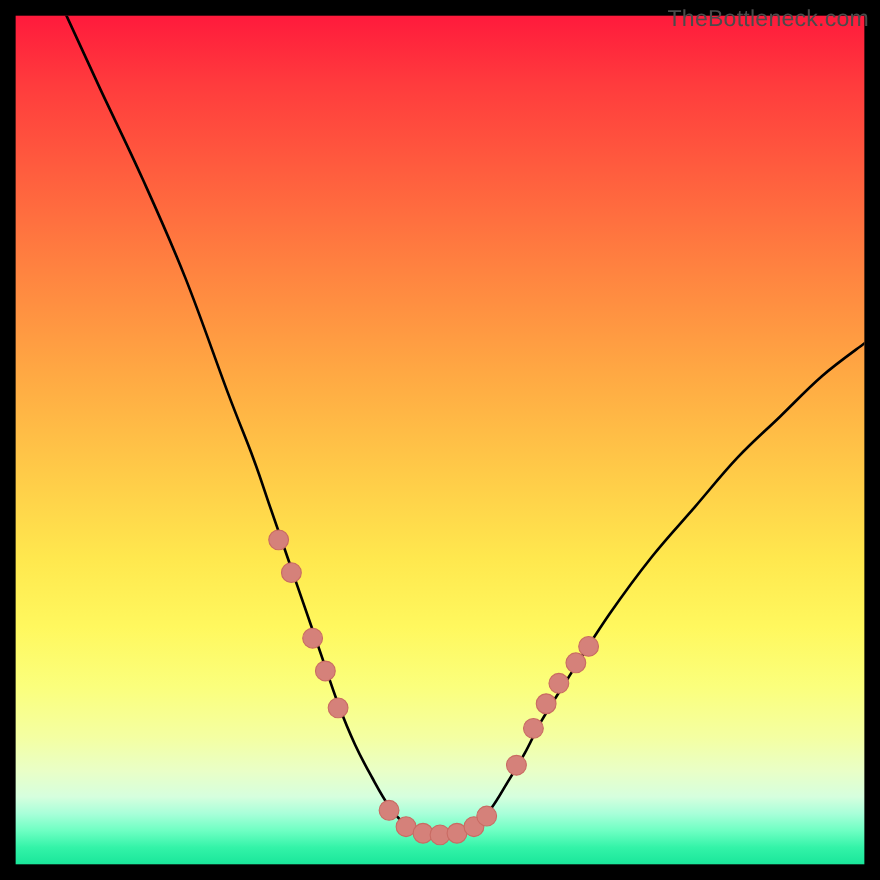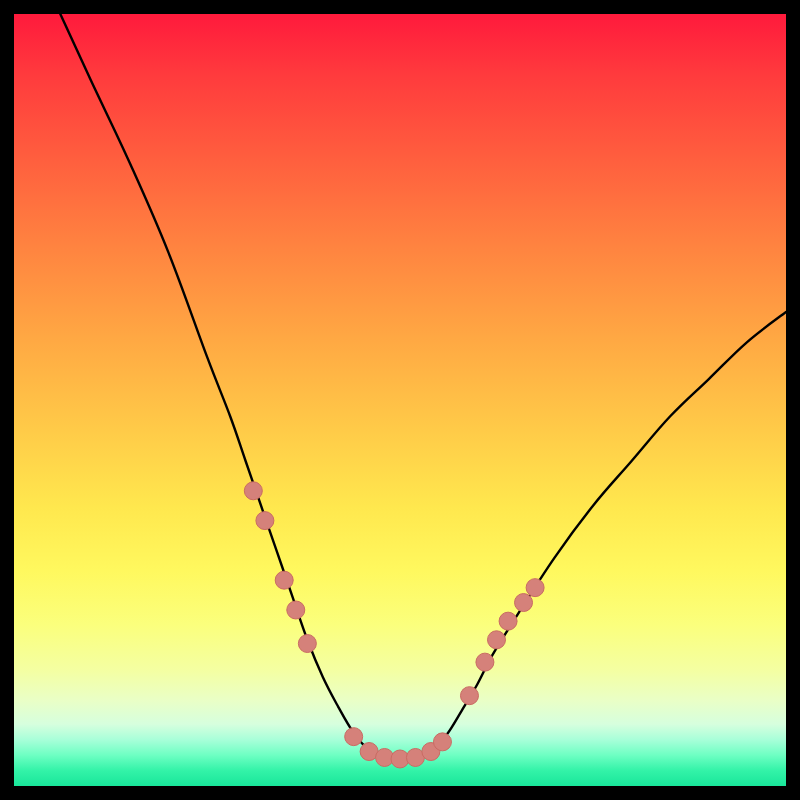--- a/index.html
+++ b/index.html
@@ -86,13 +86,14 @@
           <circle cx="428.46" cy="727.85" r="9" fill="#d5817a" stroke="#c96b63" stroke-width="1"></circle>
           <circle cx="455.48" cy="681.66" r="9" fill="#d5817a" stroke="#c96b63" stroke-width="1"></circle>
           <circle cx="470.92" cy="648.13" r="9" fill="#d5817a" stroke="#c96b63" stroke-width="1"></circle>
           <circle cx="482.50" cy="625.78" r="9" fill="#d5817a" stroke="#c96b63" stroke-width="1"></circle>
           <circle cx="494.08" cy="607.16" r="9" fill="#d5817a" stroke="#c96b63" stroke-width="1"></circle>
           <circle cx="509.52" cy="588.53" r="9" fill="#d5817a" stroke="#c96b63" stroke-width="1"></circle>
           <circle cx="521.10" cy="573.63" r="9" fill="#d5817a" stroke="#c96b63" stroke-width="1"></circle>
         </g>
     </svg>
   </div>
+  <div class="watermark">TheBottleneck.com</div>
 </div>
 
 </body></html>

